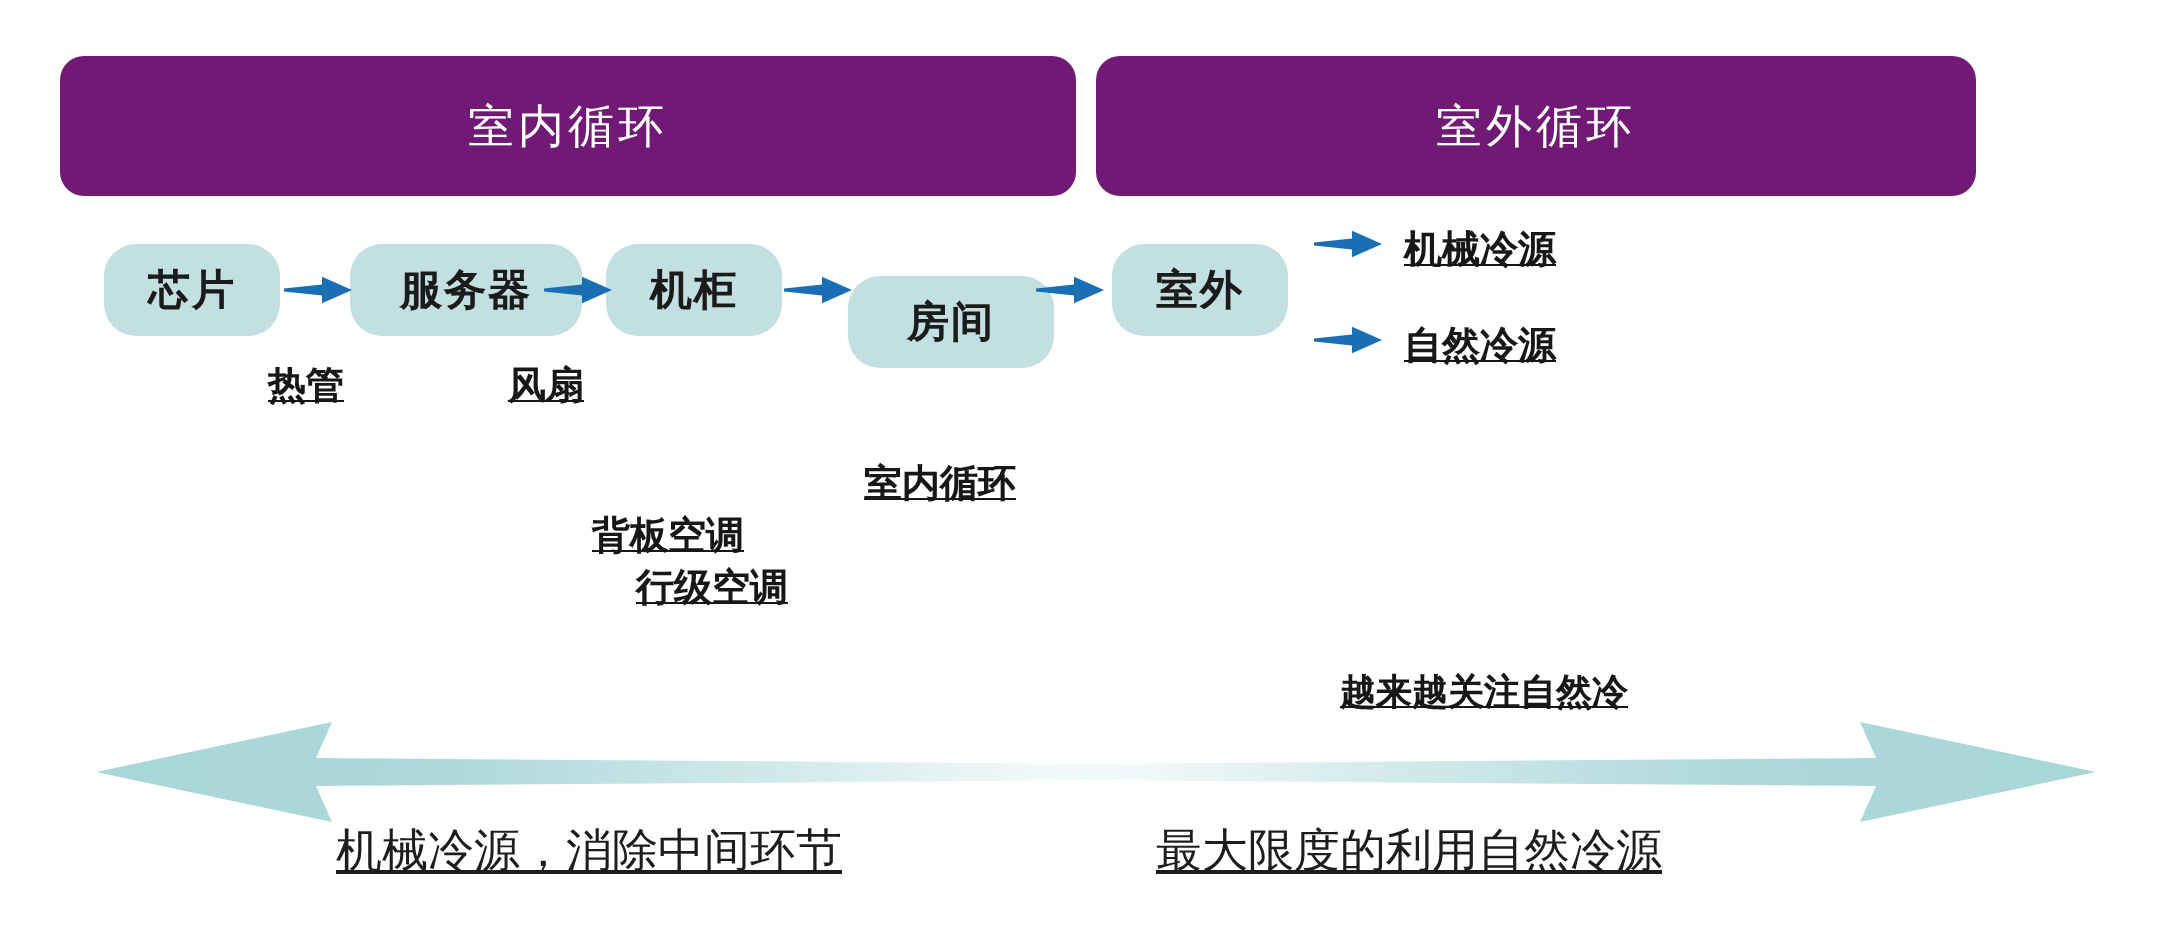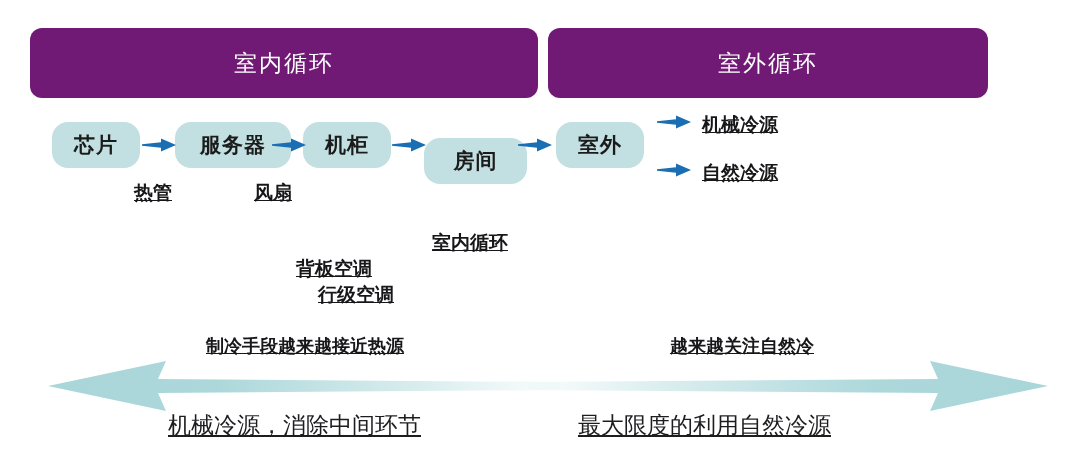--- a/index.html
+++ b/index.html
@@ -151,21 +151,20 @@
   </div>
   <div class="lbl lbl-side" style="left:702px; top:160px;">自然冷源</div>
 
   <div class="lbl lbl-sub" style="left:134px; top:180px;">热管</div>
   <div class="lbl lbl-sub" style="left:254px; top:180px;">风扇</div>
 
   <div class="lbl lbl-stack" style="left:296px; top:256px;">背板空调</div>
   <div class="lbl lbl-stack" style="left:296px; top:282px;margin-left:22px;">行级空调</div>
   <div class="lbl lbl-stack" style="left:432px; top:230px;">室内循环</div>
 
-  <div class="lbl lbl-cap" style="left:206px; top:334px;">制冷手段越来越接近热源</div>
   <div class="lbl lbl-cap" style="left:670px; top:334px;">越来越关注自然冷</div>
 
   <div class="band" id="band-left">
     <svg viewBox="0 0 512 56" preserveAspectRatio="none" xmlns="http://www.w3.org/2000/svg">
       <defs>
         <linearGradient id="gradL" x1="0" y1="0" x2="1" y2="0">
           <stop offset="0" stop-color="#a9d6d9" stop-opacity="1"></stop>
           <stop offset="0.34" stop-color="#a9d6d9" stop-opacity="0.95"></stop>
           <stop offset="0.72" stop-color="#a9d6d9" stop-opacity="0.45"></stop>
           <stop offset="1" stop-color="#a9d6d9" stop-opacity="0.04"></stop>

